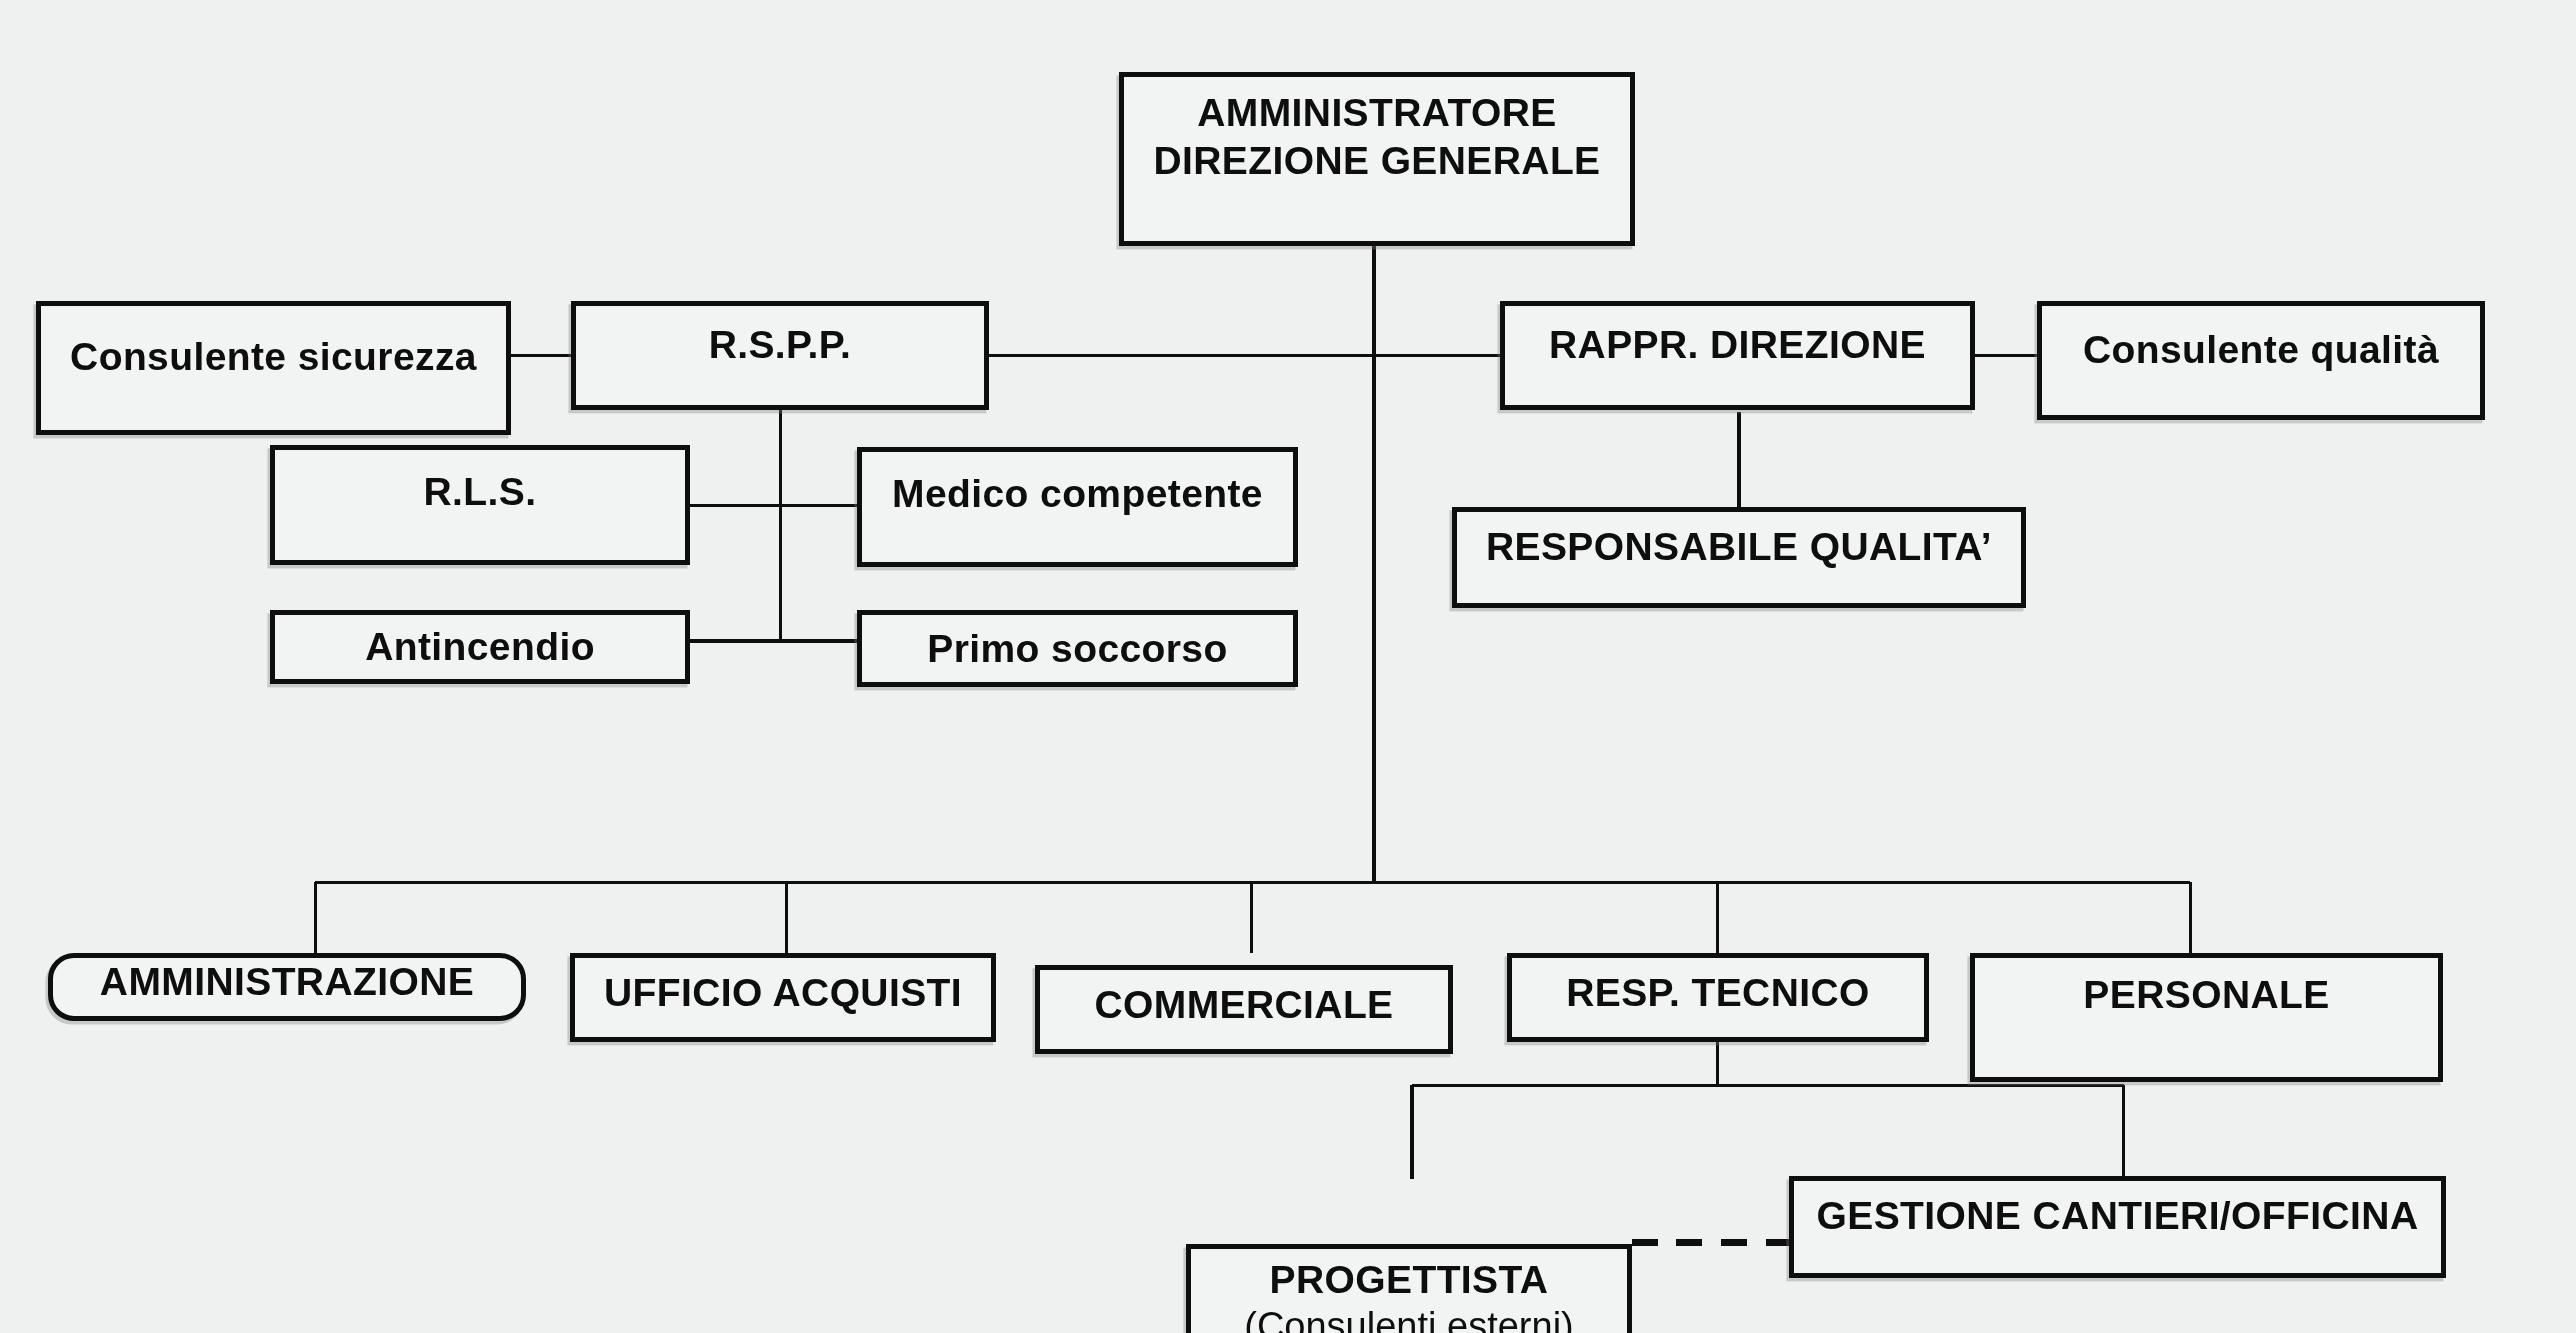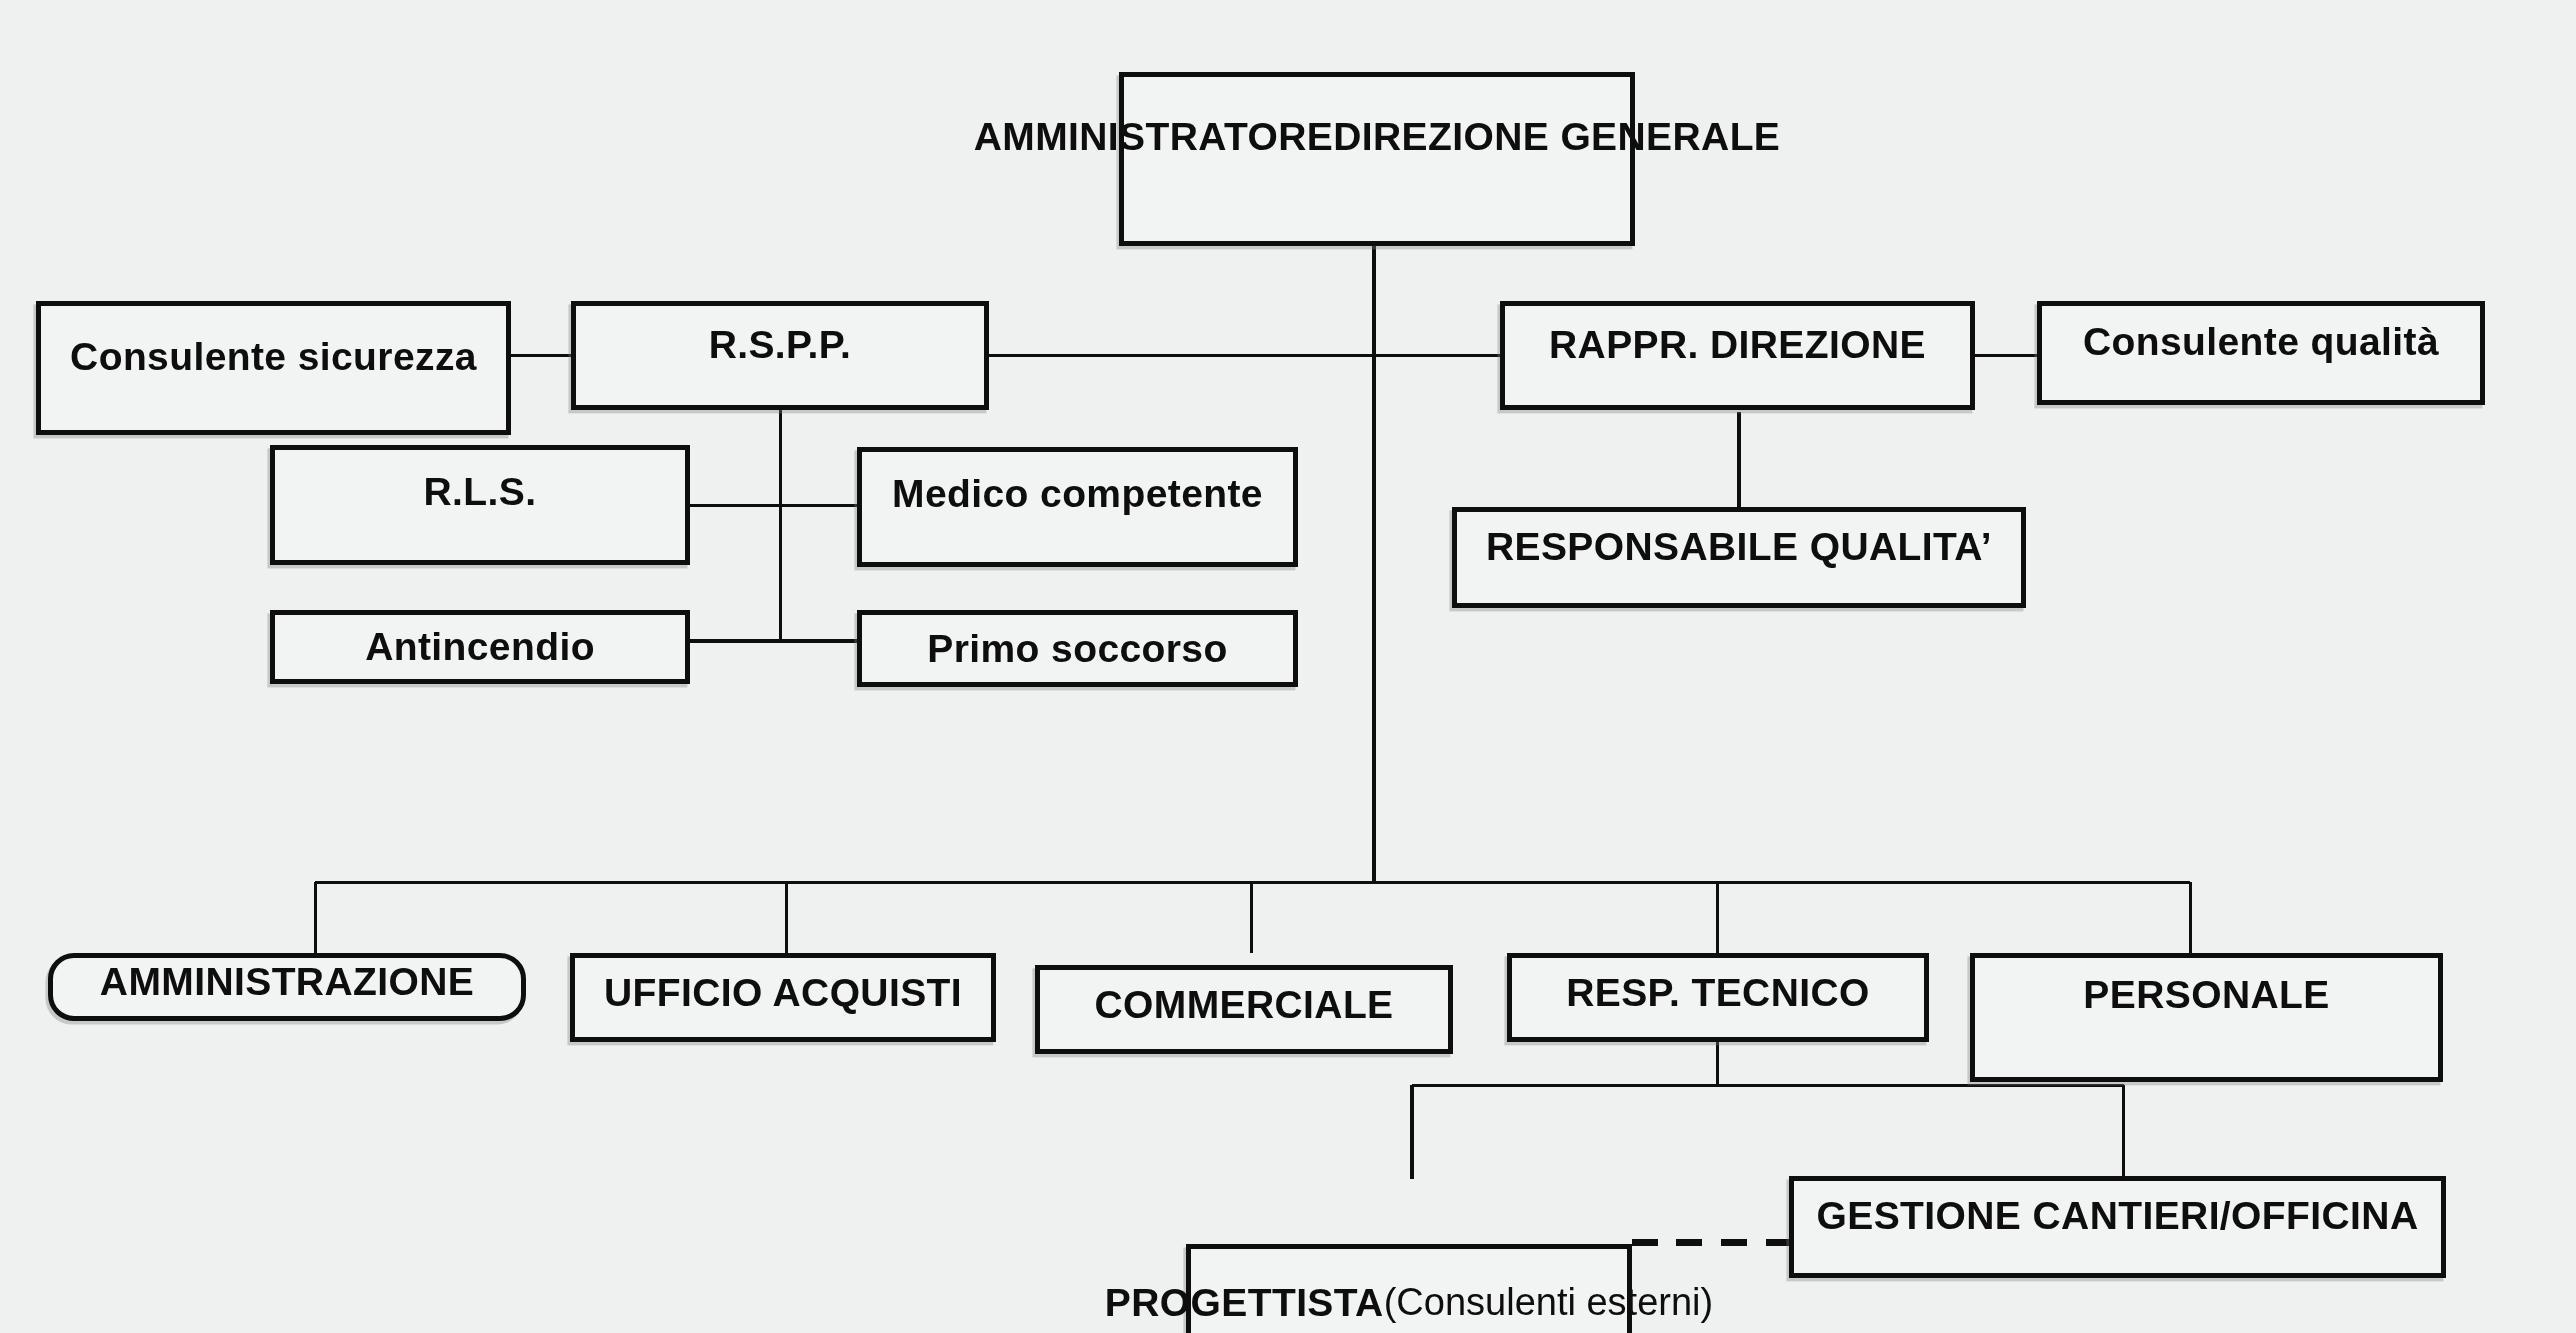--- a/index.html
+++ b/index.html
@@ -20,21 +20,21 @@
   .wires{position:absolute;left:0;top:0;width:2576px;height:1334px;}
   .wire{stroke:var(--line);stroke-width:4;fill:none;shape-rendering:crispEdges;}
   .wire-dashed{stroke:var(--line);stroke-width:8;fill:none;stroke-dasharray:30 22;shape-rendering:crispEdges;}
   .box{
     position:absolute;
     box-sizing:border-box;
     background:var(--box-fill);
     border:5.1px solid var(--line);
     box-shadow:-2.6px 3.4px 0 rgba(125,125,125,0.35);
     display:flex;
-    flex-direction:row;
+    flex-direction:column;
     align-items:center;
     justify-content:center;
     text-align:center;
     padding-bottom:var(--pb,0px);
     color:var(--text);
     font-weight:bold;
     font-size:39px;
     line-height:1.22;
     letter-spacing:0.4px;
     white-space:nowrap;
@@ -79,21 +79,21 @@
   </div>
 
   <div class="box" style="left:571px;top:301px;width:418px;height:109px;--pb:22px;">
     <span>R.S.P.P.</span>
   </div>
 
   <div class="box" style="left:1500px;top:301px;width:475px;height:109px;--pb:22px;">
     <span>RAPPR. DIREZIONE</span>
   </div>
 
-  <div class="box" style="left:2037px;top:301px;width:448px;height:104px;--pb:22px;">
+  <div class="box" style="left:2037px;top:301px;width:448px;height:119px;--pb:22px;">
     <span>Consulente qualità</span>
   </div>
 
   <div class="box" style="left:270px;top:445px;width:420px;height:120px;--pb:26px;">
     <span>R.L.S.</span>
   </div>
 
   <div class="box" style="left:857px;top:447px;width:441px;height:120px;--pb:26px;">
     <span>Medico competente</span>
   </div>

